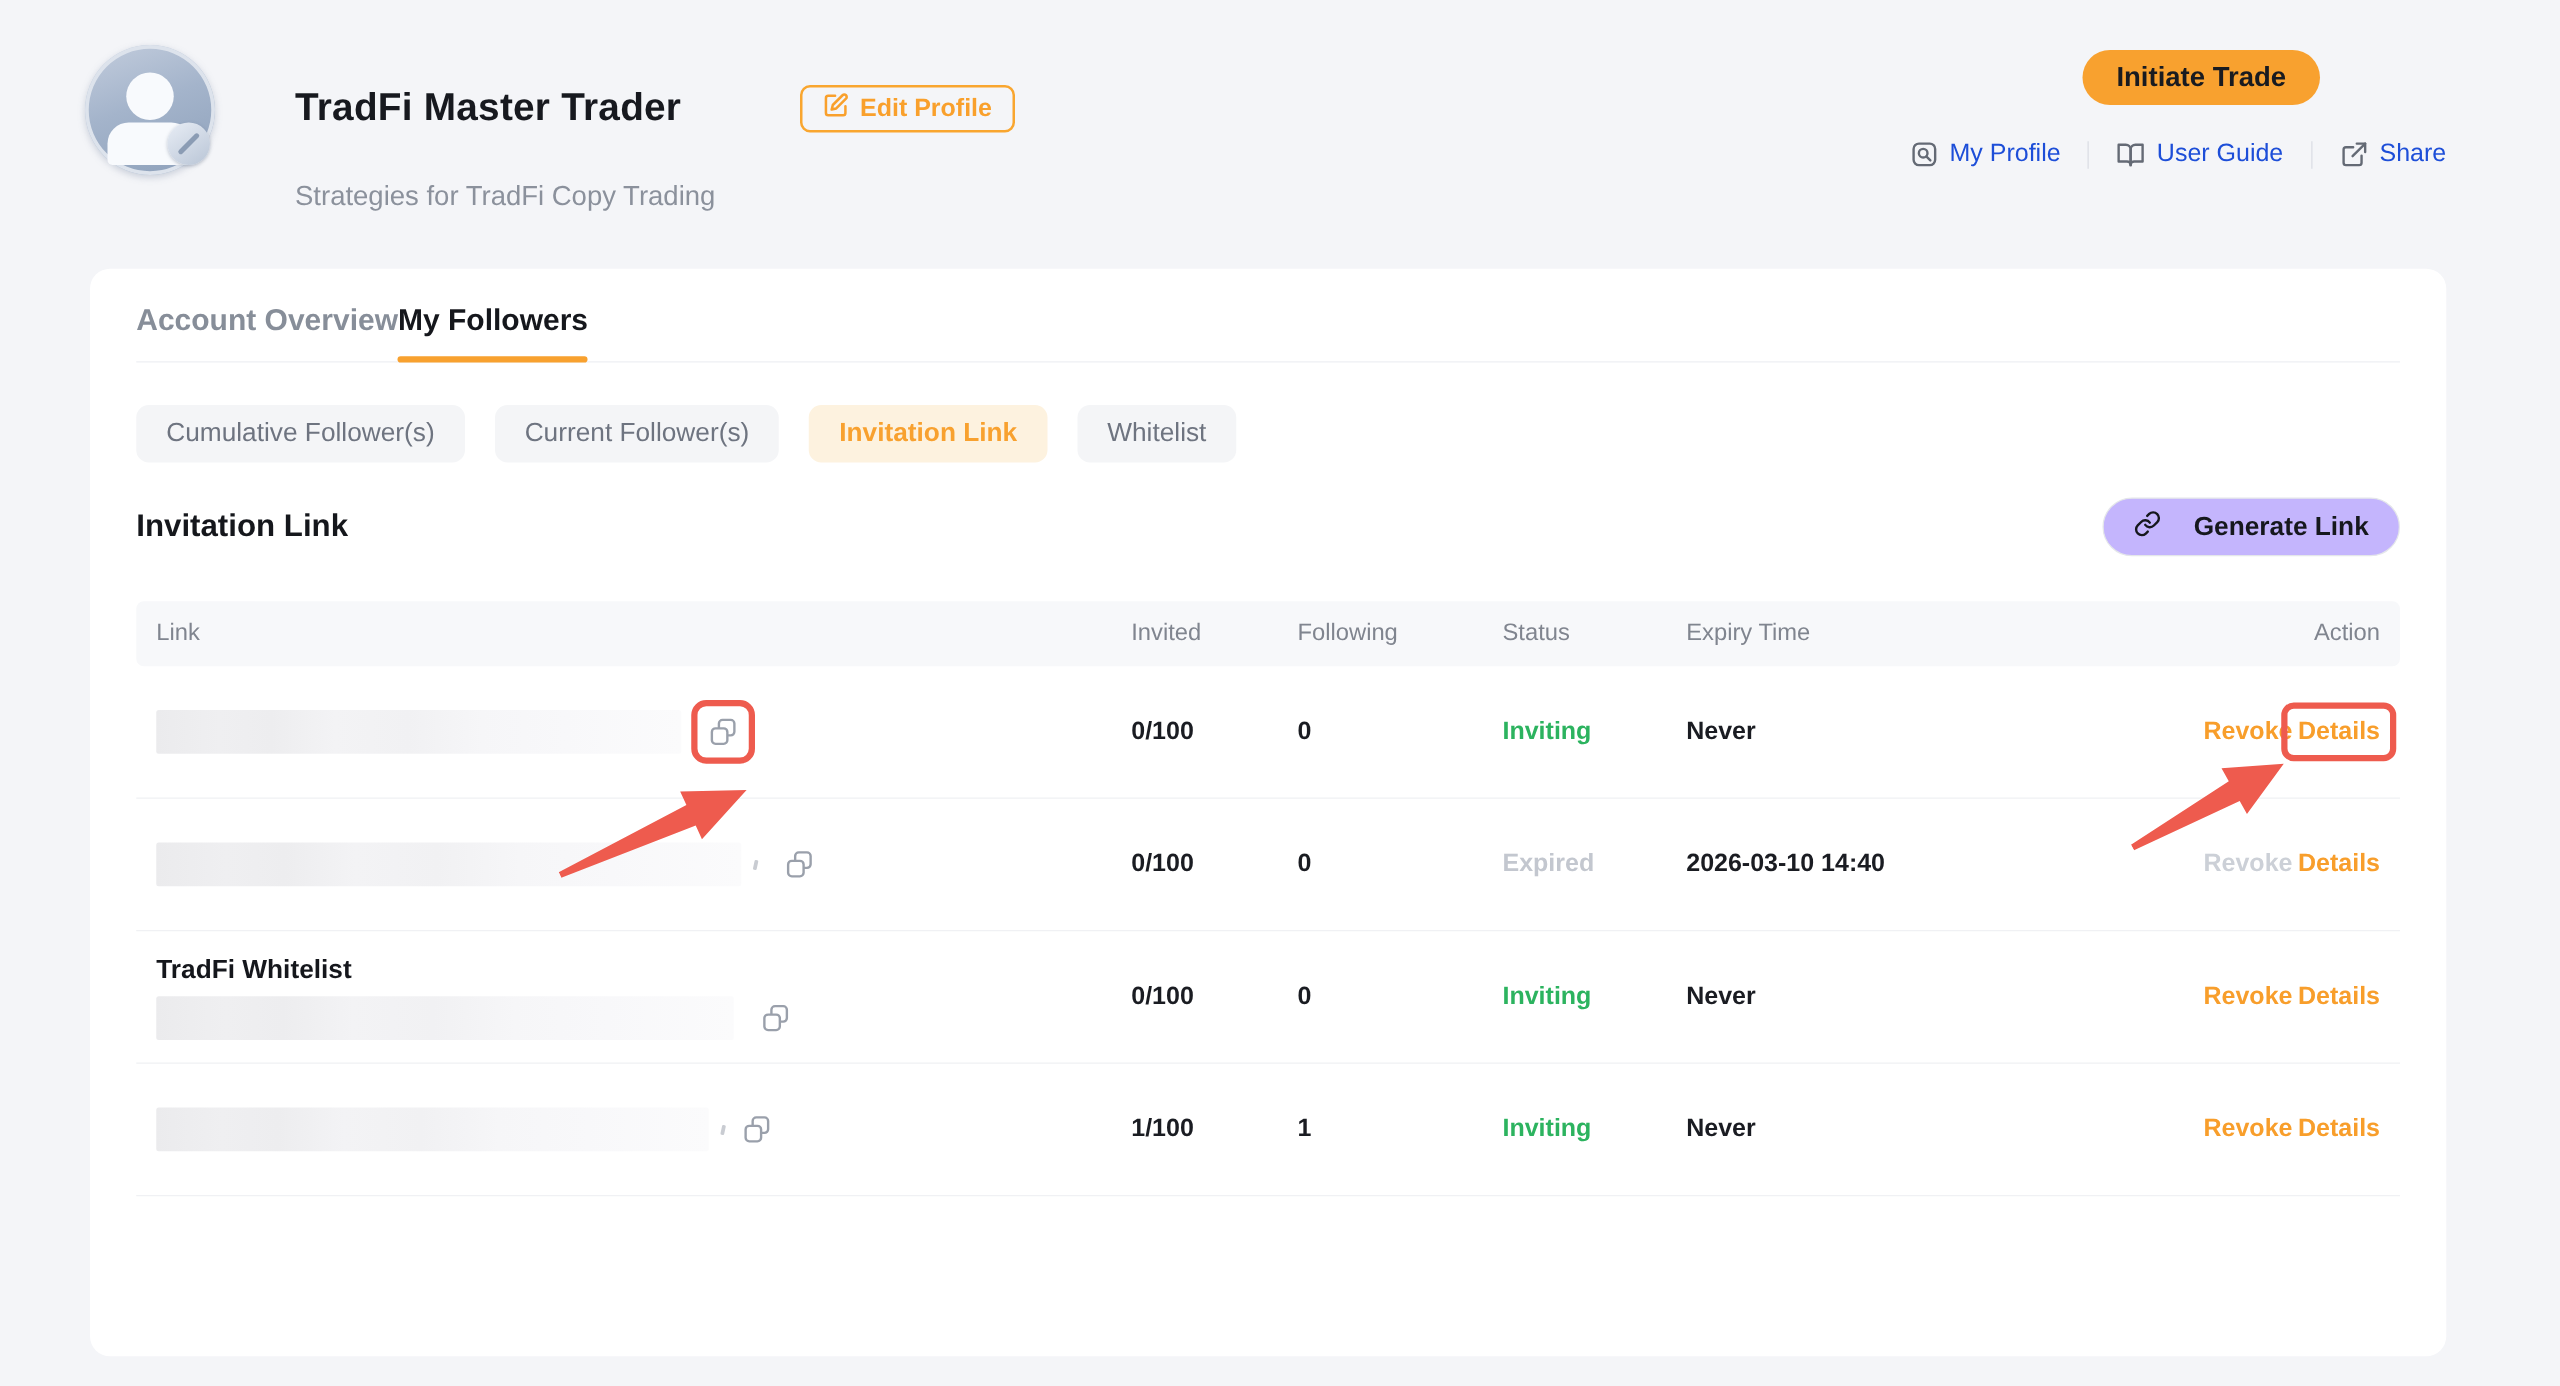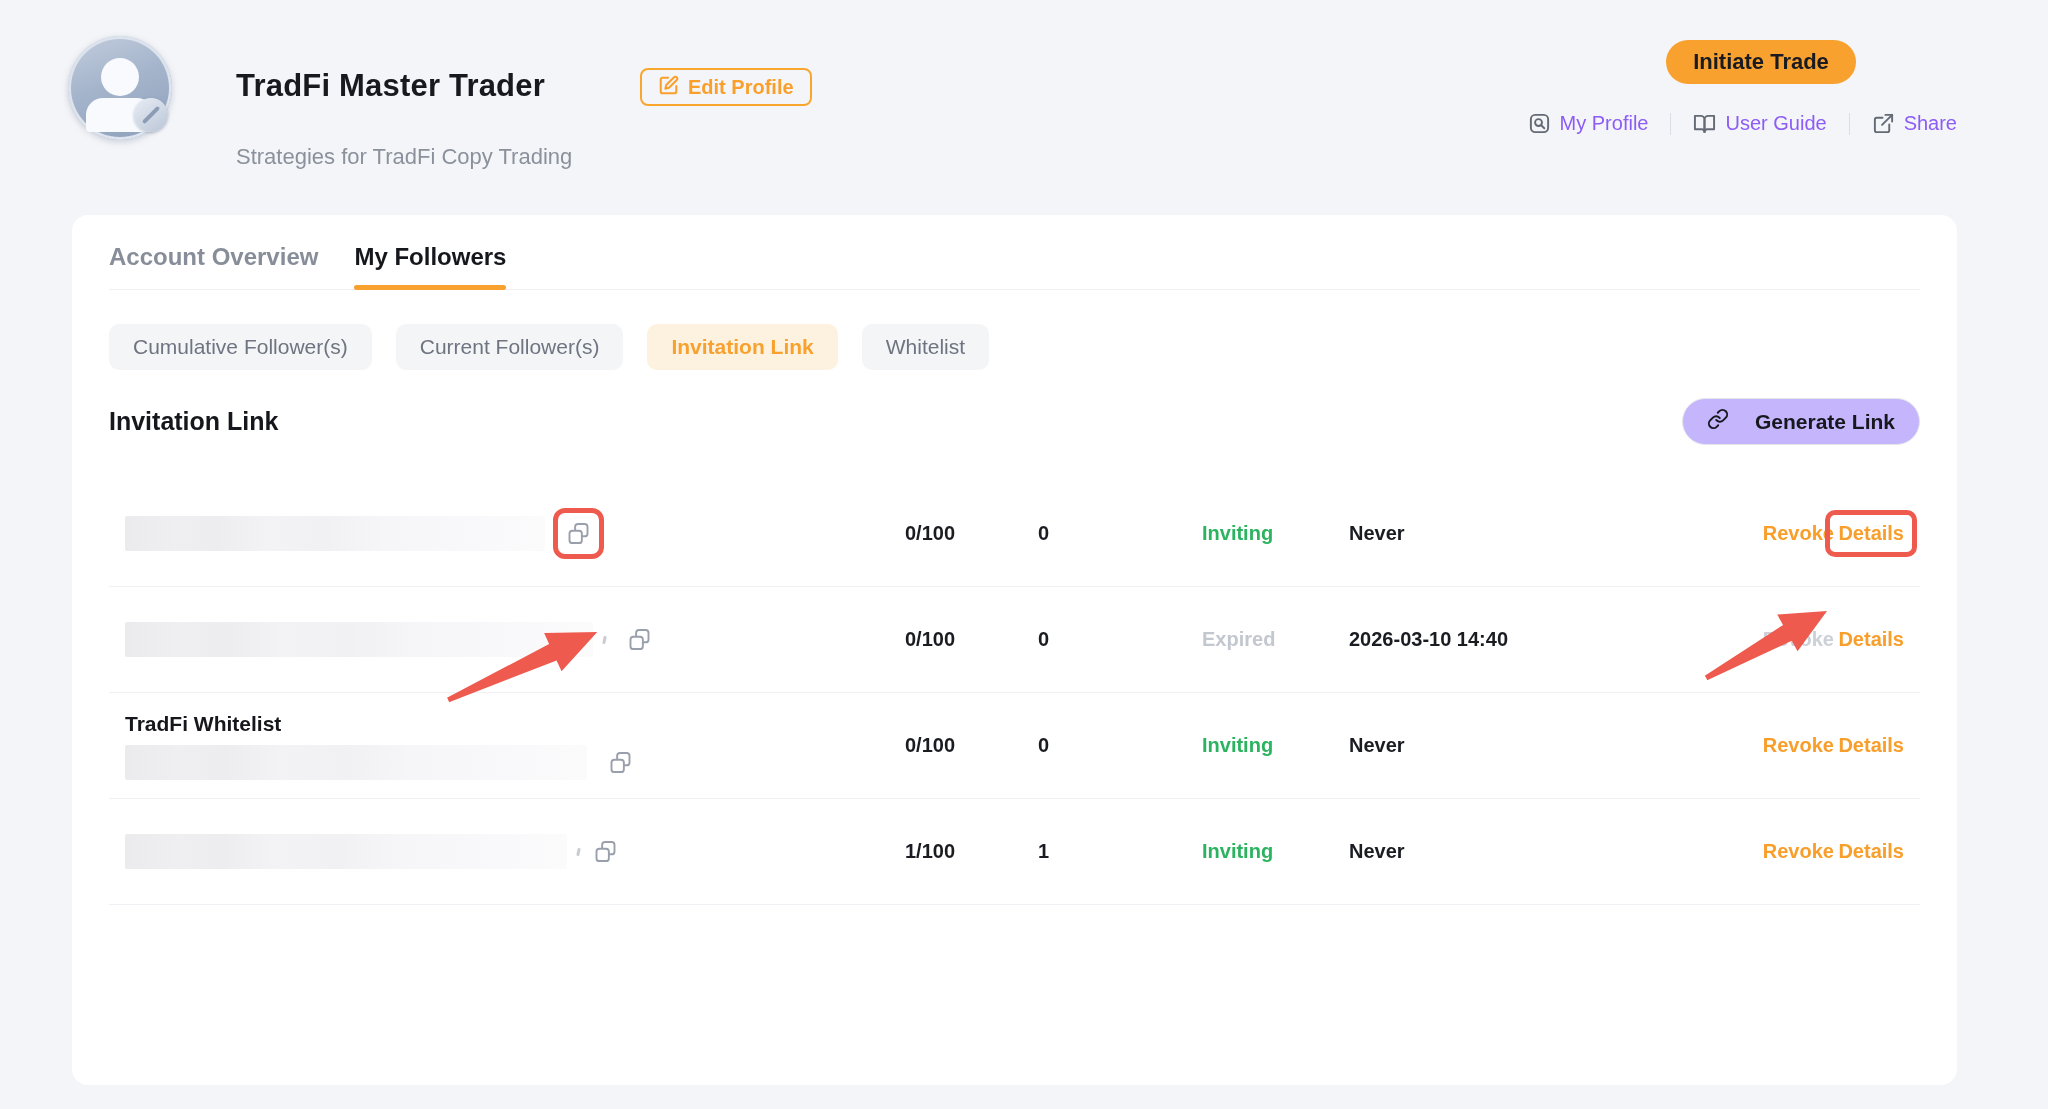--- a/index.html
+++ b/index.html
@@ -51,33 +51,33 @@
     font-size:22px; color:#8b919c;
   }
   .initiate-trade-btn {
     position:absolute; left:1666px; top:40px; width:190px; height:44px;
     border:none; border-radius:28px; background:#f8a12f;
     font-size:22px; font-weight:700; color:#191b20; cursor:pointer;
     font-family:inherit;
   }
   .util-links {
     position:absolute; top:112px; right:91px;
-    display:flex; align-items:center; gap:0; font-size:20px; color:#8b5cf6;
+    display:flex; align-items:center; gap:0; font-size:20px; color:#1d4ed8;
   }
   .util-link { display:flex; align-items:center; gap:9px; cursor:pointer; }
   .util-divider { width:1px; height:22px; background:#dadde3; margin:0 22px; }
   .util-link svg { display:block; }
 
   
   .card {
     position:absolute; left:72px; top:215px; width:1885px; height:870px;
     background:#ffffff; border-radius:16px; padding:28px 37px 0 37px;
   }
   .tab-bar {
-    display:flex; gap:36px; border-bottom:1px solid #eef0f3; padding-bottom:16px;
+    display:flex; border-bottom:1px solid #eef0f3; padding-bottom:16px;
   }
   .tab { font-size:24px; font-weight:600; color:#878e99; cursor:pointer; position:relative; padding-bottom:2px; }
   .tab.active { color:#15171c; font-weight:700; }
   .tab.active::after {
     content:""; position:absolute; left:0; right:0; bottom:-17px; height:5px;
     background:#f8a12f; border-radius:3px;
   }
   .filter-row { display:flex; gap:24px; margin-top:34px; }
   .filter-pill {
     height:46px; display:flex; align-items:center; padding:0 24px;
@@ -219,20 +219,28 @@
         <svg width="22" height="22" viewBox="0 0 24 24" fill="none" stroke="#16181d" stroke-width="2.1" stroke-linecap="round" stroke-linejoin="round">
           <path d="M10 13a5 5 0 0 0 7.54.54l3-3a5 5 0 0 0-7.07-7.07l-1.72 1.71"></path>
           <path d="M14 11a5 5 0 0 0-7.54-.54l-3 3a5 5 0 0 0 7.07 7.07l1.71-1.71"></path>
         </svg>
       </span>
       <span>Generate Link</span>
     </button>
   </div>
 
   <div class="table">
+    <div class="t-head">
+      <div class="c-link">Link</div>
+      <div class="c-invited">Invited</div>
+      <div class="c-following">Following</div>
+      <div class="c-status">Status</div>
+      <div class="c-expiry">Expiry Time</div>
+      <div class="c-action">Action</div>
+    </div>
 
     <div class="t-row">
       <div class="c-link">
         <div class="link-line">
           <div class="blur-bar" style="width:420px"></div>
           <span class="copy-wrap">
             <svg width="27" height="27" viewBox="0 0 24 24" fill="none" stroke="#9aa0ab" stroke-width="1.7" stroke-linejoin="round">
               <rect x="9" y="3.5" width="11" height="11" rx="2.6"></rect>
               <rect x="4" y="9.5" width="11" height="11" rx="2.6" fill="#ffffff"></rect>
             </svg>

